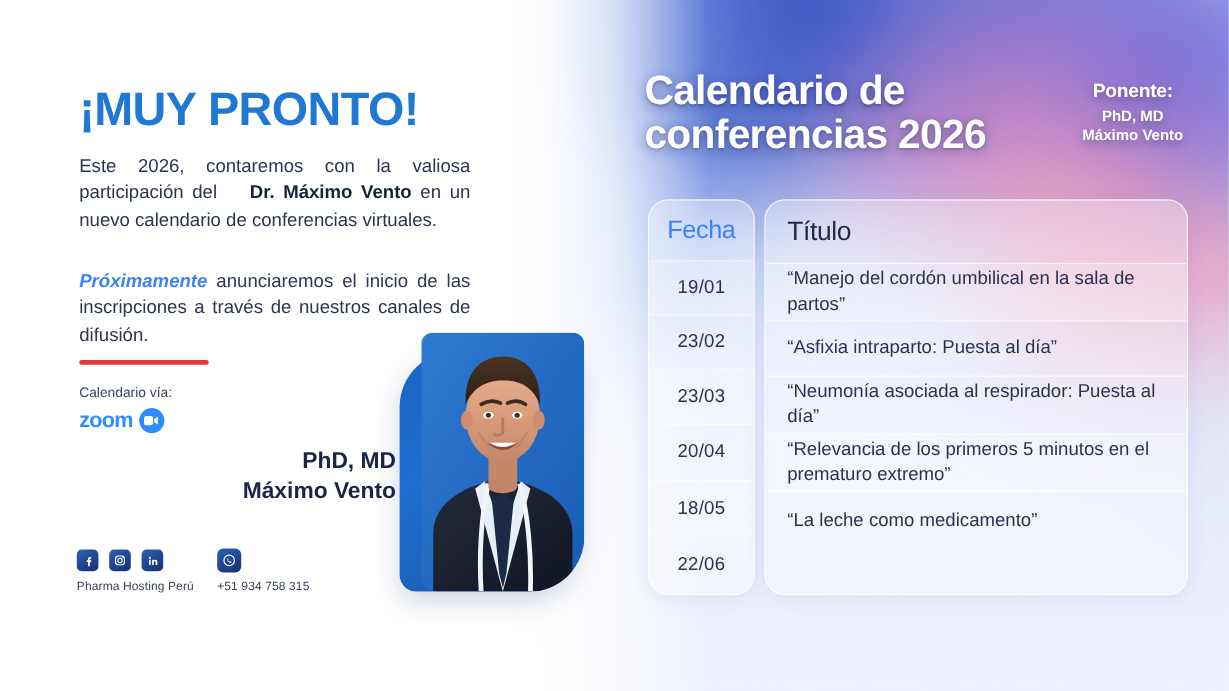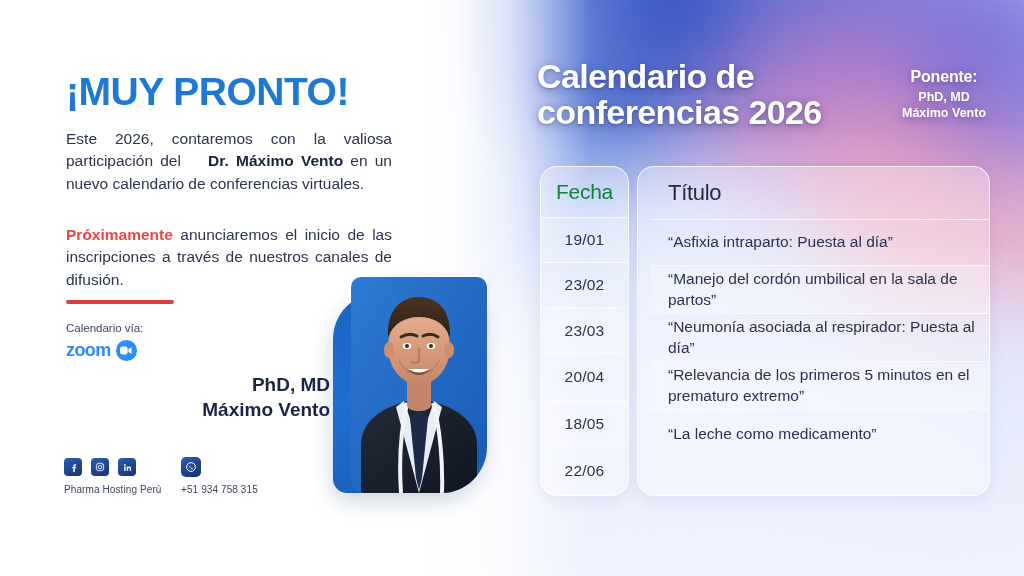--- a/index.html
+++ b/index.html
@@ -53,21 +53,21 @@
     color:#1f78d1;line-height:1;
   }
   .para{
     position:absolute;left:66px;width:326px;
     font-size:15.5px;line-height:1.44;color:#2c3550;
     text-align:justify;
   }
   .para1{top:128px;}
   .para2{top:224px;}
   .para b{color:#16233f;font-weight:bold;margin-left:20px;}
-  .accent{color:#ef4444;font-weight:bold;}
+  .accent{color:#3b82f6;font-weight:bold;font-style:italic;}
 
   .rule{
     position:absolute;left:66px;top:300px;width:108px;height:4px;
     background:#e03a3a;border-radius:2px;
   }
   .via-label{
     position:absolute;left:66px;top:322px;font-size:11.5px;color:#3a4360;font-weight:500;
   }
   .zoom-logo{position:absolute;left:66px;top:340px;display:flex;align-items:center;gap:5px;}
   .zoom-word{font-size:18px;font-weight:bold;color:#2d8cff;letter-spacing:-0.6px;}
@@ -125,31 +125,31 @@
   .table-wrap{position:absolute;left:540px;top:166px;width:450px;height:330px;display:flex;gap:8px;}
   .card{
     border-radius:17px;
     background:rgba(255,255,255,.34);
     border:1.6px solid rgba(255,255,255,.80);
     box-shadow:0 3px 16px rgba(60,80,160,.10);
     overflow:hidden;
     display:flex;flex-direction:column;
   }
   .col-date{width:87px;}
-  .col-title{flex:1;padding-left:12px;}
+  .col-title{flex:1;}
   .cell{
     display:flex;align-items:center;
     border-bottom:1.4px solid rgba(255,255,255,.72);
     box-sizing:border-box;
   }
   .cell:last-child{border-bottom:none;}
   .cell.head{justify-content:flex-start;}
   .col-date .cell{justify-content:center;}
   .col-date .cell.head{justify-content:center;}
-  .h-date{font-size:21px;color:#15803d;font-weight:normal;letter-spacing:-0.3px;}
+  .h-date{font-size:21px;color:#3b82f6;font-weight:normal;letter-spacing:-0.3px;}
   .h-title{font-size:22px;color:#222a45;font-weight:normal;letter-spacing:-0.3px;padding-left:18px;}
   .d-date{font-size:15.5px;color:#2a3250;letter-spacing:.2px;}
   .d-title{font-size:15.5px;color:#2a3250;line-height:1.3;padding:0 14px 0 18px;}
   .tint{background:rgba(255,255,255,.20);}
 </style>
 </head>
 <body>
 
 <div id="poster">
 
@@ -333,26 +333,26 @@
       </div>
       <div class="cell" style="height:49px">
         <span class="d-date">22/06</span>
       </div>
     </div>
 
     <div class="card col-title">
       <div class="cell head" style="height:53px">
         <span class="h-title">Título</span>
       </div>
+      <div class="cell tint" style="height:48px">
+        <span class="d-title">“Manejo del cordón umbilical en la sala de partos”</span>
+      </div>
       <div class="cell" style="height:46px">
         <span class="d-title">“Asfixia intraparto: Puesta al día”</span>
       </div>
-      <div class="cell tint" style="height:48px">
-        <span class="d-title">“Manejo del cordón umbilical en la sala de partos”</span>
-      </div>
       <div class="cell" style="height:48px">
         <span class="d-title">“Neumonía asociada al respirador: Puesta al día”</span>
       </div>
       <div class="cell tint" style="height:48px">
         <span class="d-title">“Relevancia de los primeros 5 minutos en el prematuro extremo”</span>
       </div>
       <div class="cell" style="height:49px">
         <span class="d-title">“La leche como medicamento”</span>
       </div>
     </div>

